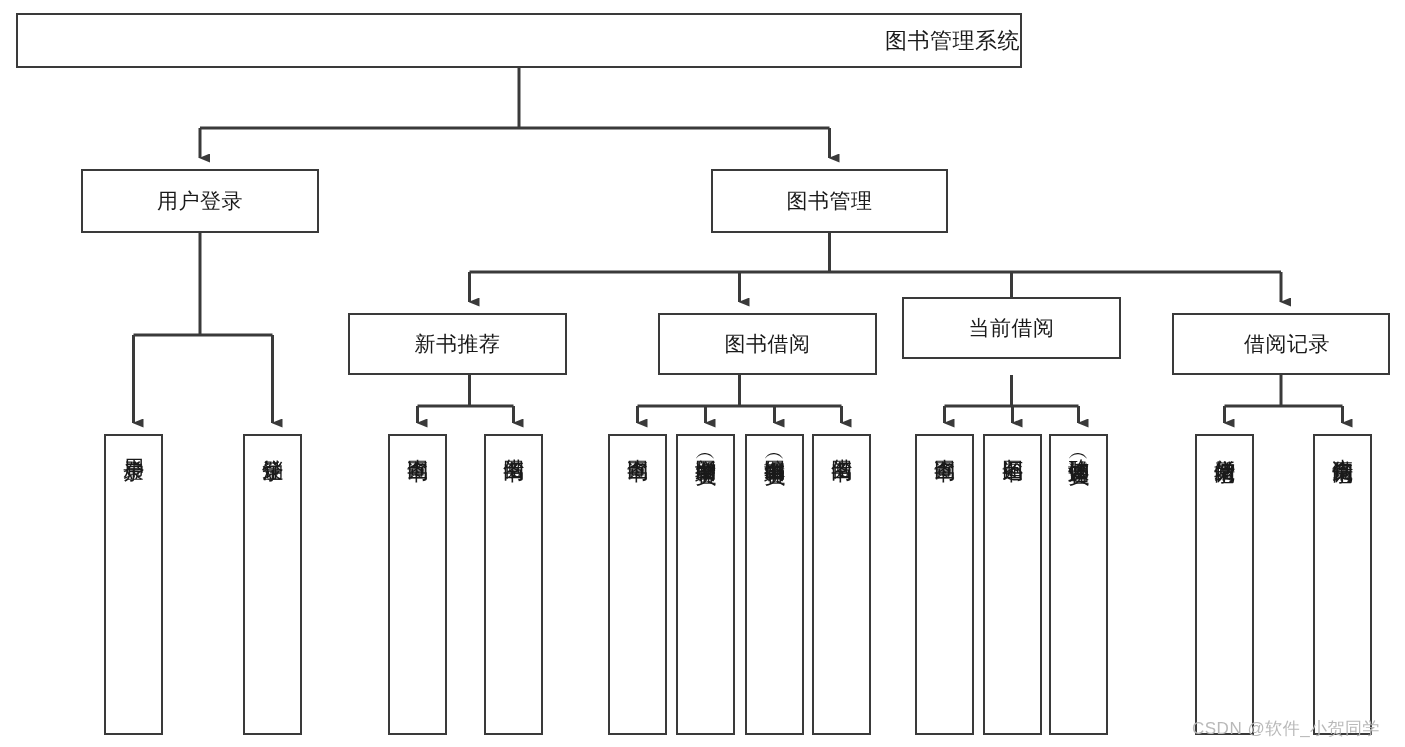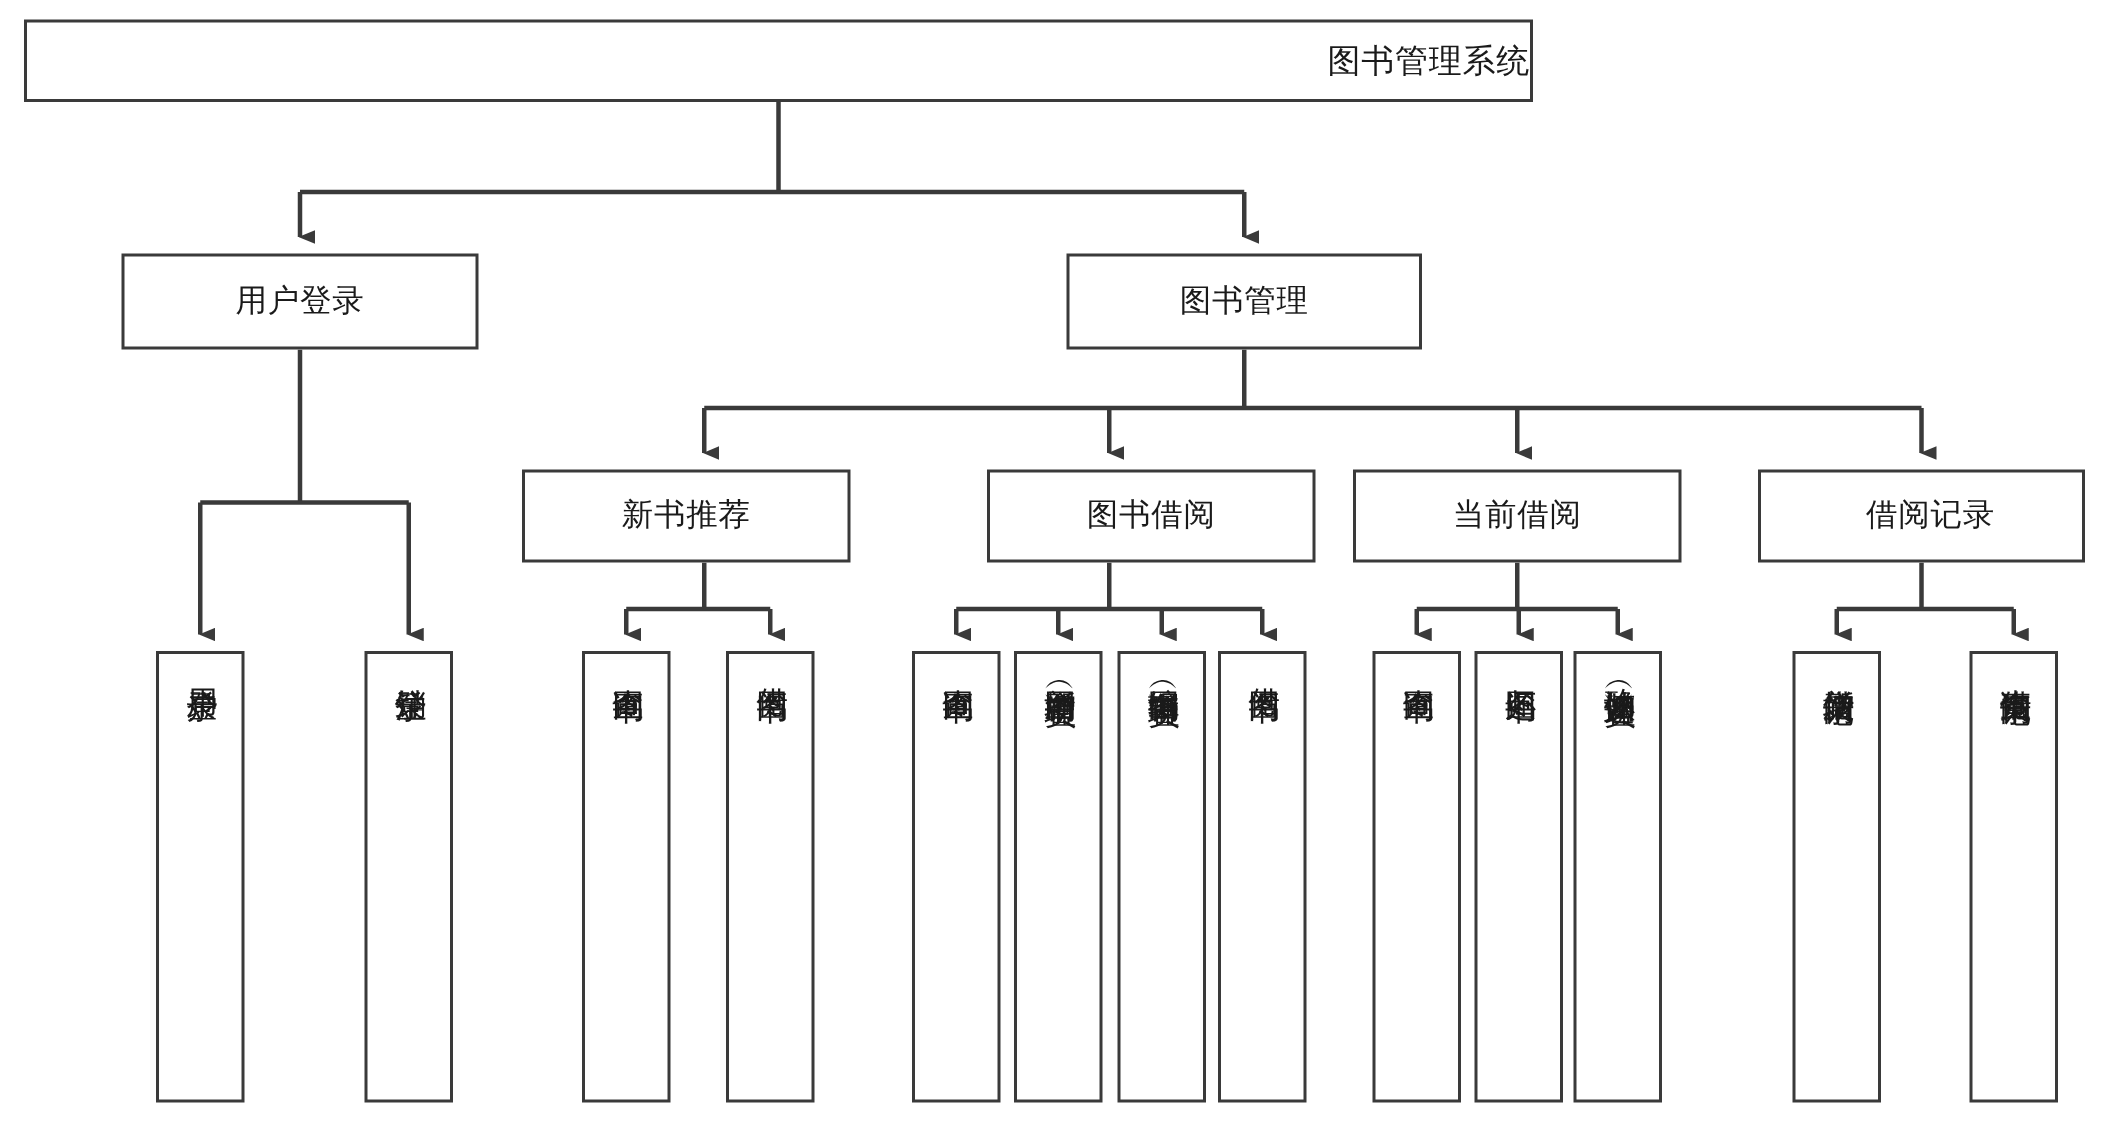--- a/index.html
+++ b/index.html
@@ -127,21 +127,21 @@
       </div>
       <div class="node horizontal" style="left: 711px; top: 169px; width: 237px; height: 64px;">
         <span class="label">图书管理</span>
       </div>
       <div class="node horizontal" style="left: 348px; top: 313px; width: 219px; height: 62px;">
         <span class="label">新书推荐</span>
       </div>
       <div class="node horizontal" style="left: 630px; top: 313px; width: 219px; height: 62px; margin-left: 28px;">
         <span class="label">图书借阅</span>
       </div>
-      <div class="node horizontal" style="left: 902px; top: 313px; width: 219px; height: 62px;">
+      <div class="node horizontal" style="left: 902px; top: 297px; width: 219px; height: 62px;">
         <span class="label">当前借阅</span>
       </div>
       <div class="node horizontal" style="left: 1172px; top: 313px; width: 218px; height: 62px; padding-left: 12px;">
         <span class="label">借阅记录</span>
       </div>
       <div class="node vertical" style="left: 104px; top: 434px; width: 59px; height: 301px;">
         <span class="label">用户登录</span>
       </div>
       <div class="node vertical" style="left: 243px; top: 434px; width: 59px; height: 301px;">
         <span class="label">注销登录</span>
@@ -174,13 +174,14 @@
         <span class="label">确认归还（管理员）</span>
       </div>
       <div class="node vertical" style="left: 1195px; top: 434px; width: 59px; height: 301px;">
         <span class="label">新增借阅记录</span>
       </div>
       <div class="node vertical" style="left: 1313px; top: 434px; width: 59px; height: 301px;">
         <span class="label">查询借阅记录</span>
       </div>
     </div>
 
+  <div class="watermark" style="left: 1192px; top: 717px; color: rgb(185, 185, 185);">CSDN @软件_小贺同学</div>
 </div>
 
 </body></html>

